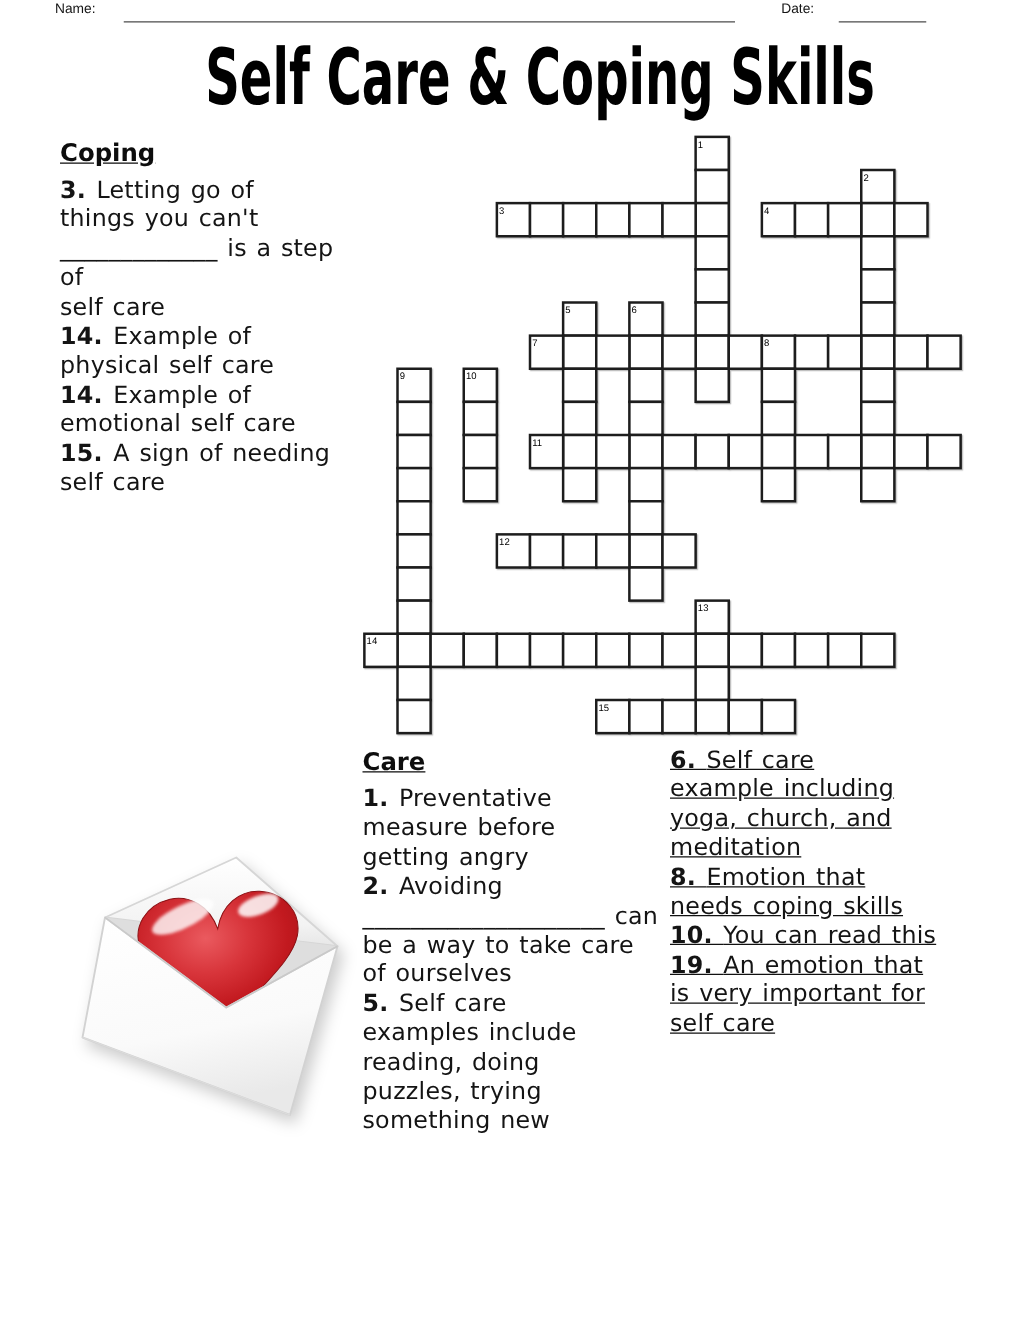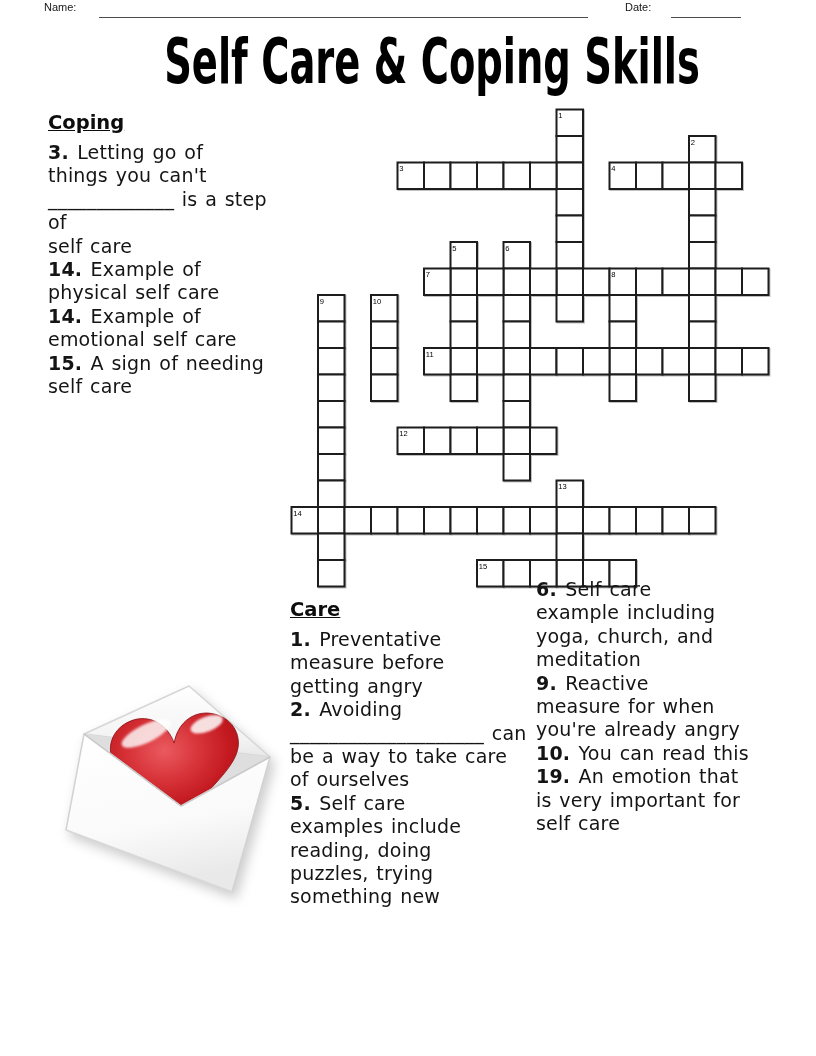--- a/index.html
+++ b/index.html
@@ -18,21 +18,21 @@
   
   #title-wrap{position:absolute;left:0;top:26px;width:662px;text-align:left;}
   #page-title{display:inline-block;font-size:62px;font-weight:bold;color:#000;
               transform:scaleX(0.62);transform-origin:center;white-space:nowrap;
               letter-spacing:0px;line-height:72px;}
 
   
   .clue-block{position:absolute;}
   #across-block{left:48px;top:110px;width:237px;}
   #down-block-1{left:290px;top:597px;width:238px;}
-  #down-block-2{left:536px;top:578px;width:242px;}
+  #down-block-2{left:536px;top:597px;width:242px;text-decoration:underline;}
   .clue-heading{font-size:19.5px;font-weight:bold;text-decoration:underline;
                 line-height:26px;margin-bottom:5px;color:#0d0d0d;}
   .clue{font-size:19px;line-height:23.4px;letter-spacing:0.2px;
         word-spacing:1.5px;color:#141414;}
   .clue b{font-weight:bold;}
 
   
   #crossword-svg{position:absolute;left:290px;top:108px;
                  filter:drop-shadow(1px 1.5px 0px rgba(140,140,140,0.55));}
   .cw-cell{fill:#ffffff;stroke:#1d1d1d;stroke-width:2;}
@@ -195,21 +195,21 @@
   <div id="down-col1">
       <div class="clue"><b>1. </b>Preventative<br>measure before<br>getting angry</div>
       <div class="clue"><b>2. </b>Avoiding<br>____________________ can<br>be a way to take care<br>of ourselves</div>
       <div class="clue"><b>5. </b>Self care<br>examples include<br>reading, doing<br>puzzles, trying<br>something new</div>
     </div>
 </div>
 
 <div class="clue-block" id="down-block-2">
   <div id="down-col2">
       <div class="clue"><b>6. </b>Self care<br>example including<br>yoga, church, and<br>meditation</div>
-      <div class="clue"><b>9. </b>Reactive<br>measure for when<br>you're already angry</div>
+      <div class="clue"><b>8. </b>Emotion that<br>needs coping skills</div>
       <div class="clue"><b>10. </b>You can read this</div>
       <div class="clue"><b>19. </b>An emotion that<br>is very important for<br>self care</div>
     </div>
 </div>
 
 <svg id="envelope-svg" width="252" height="246" viewBox="0 0 252 246">
   <defs>
     <linearGradient id="flapGrad" x1="0" y1="0" x2="0" y2="1">
       <stop offset="0" stop-color="#ffffff"></stop>
       <stop offset="0.75" stop-color="#f3f3f3"></stop>

